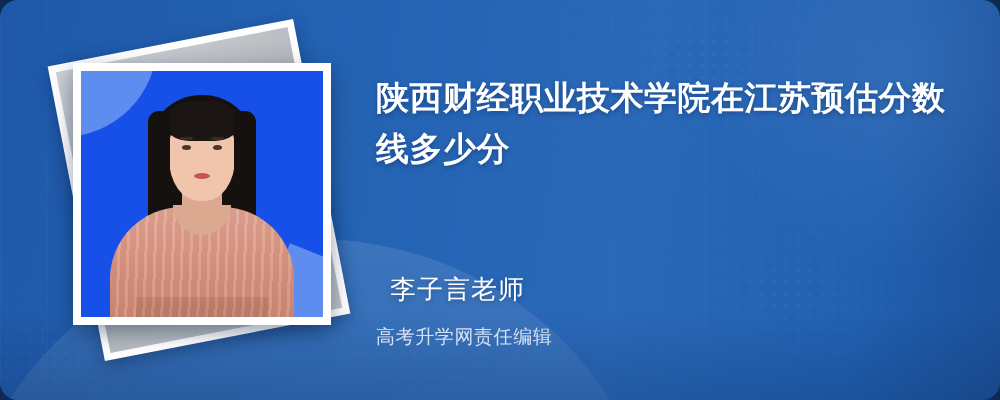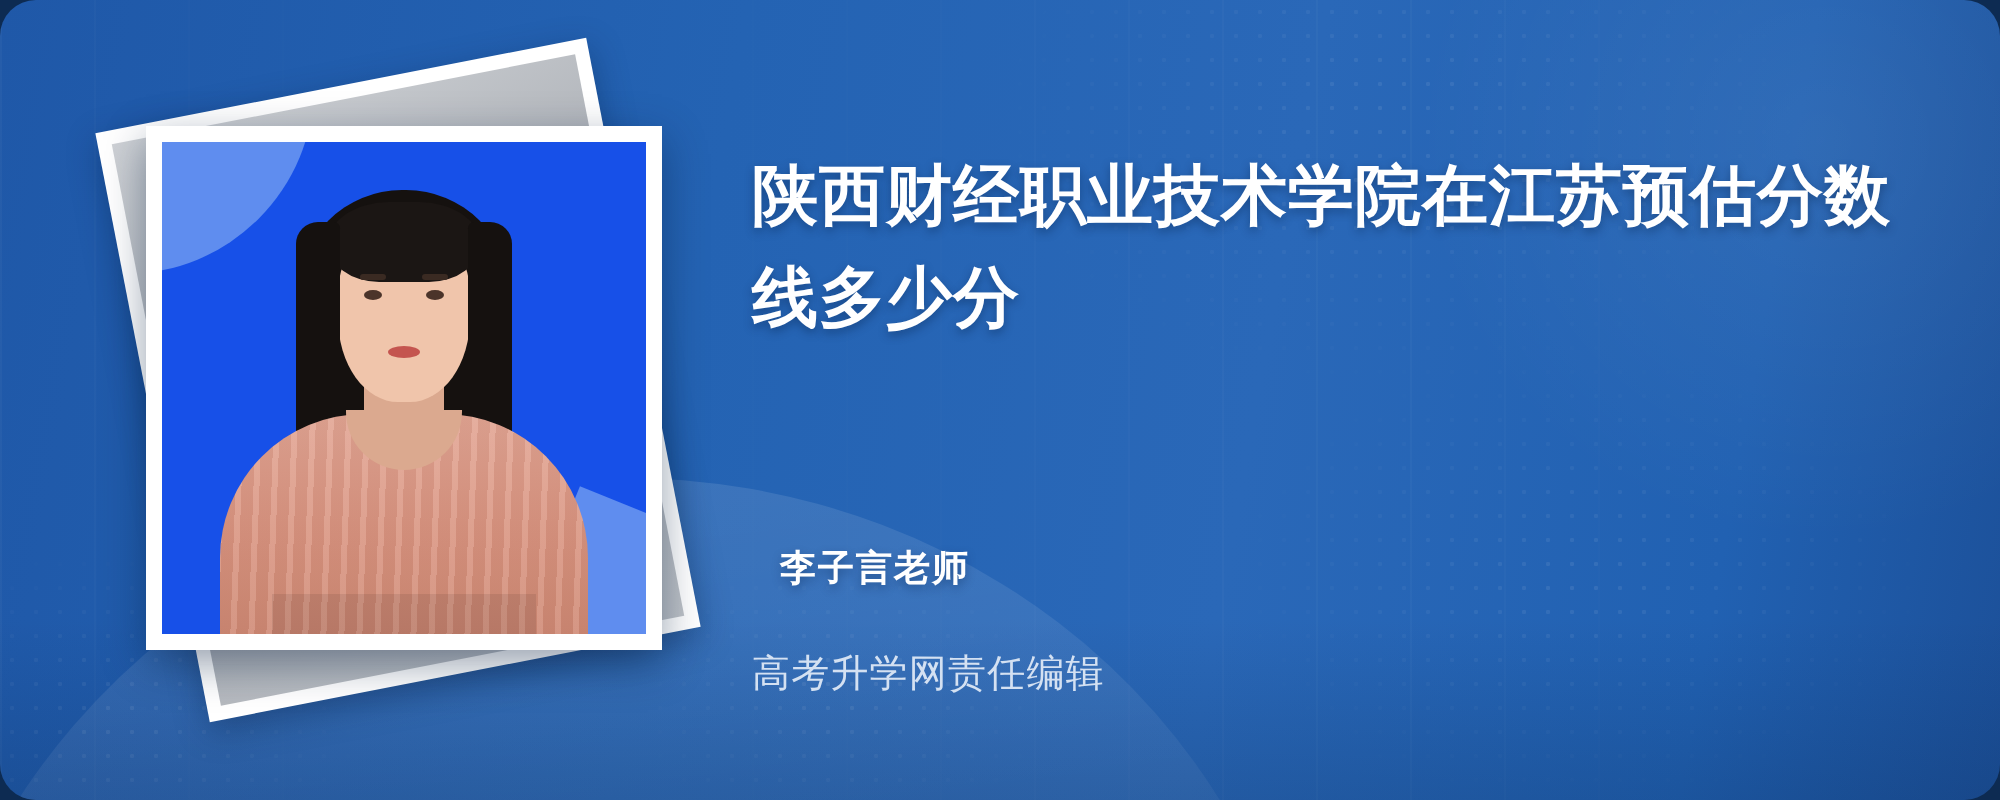--- a/index.html
+++ b/index.html
@@ -275,29 +275,29 @@
   }
   .byline {
     position: absolute;
     top: 272px;
     left: 0;
     width: 560px;
   }
   .author-name {
     display: block;
     color: #ffffff;
-    font-size: 18px;
-    font-weight: bold;
+    font-size: 26px;
+    font-weight: normal;
     letter-spacing: 1px;
     padding-left: 14px;
     text-shadow: 0 2px 5px rgba(6,30,66,0.35);
   }
   .author-role {
     display: block;
-    margin-top: 28px;
+    margin-top: 17px;
     color: #d4e1f2;
     font-size: 19px;
     letter-spacing: 0.6px;
   }
 </style>
 </head>
 <body>
 
 <div class="banner">
 

